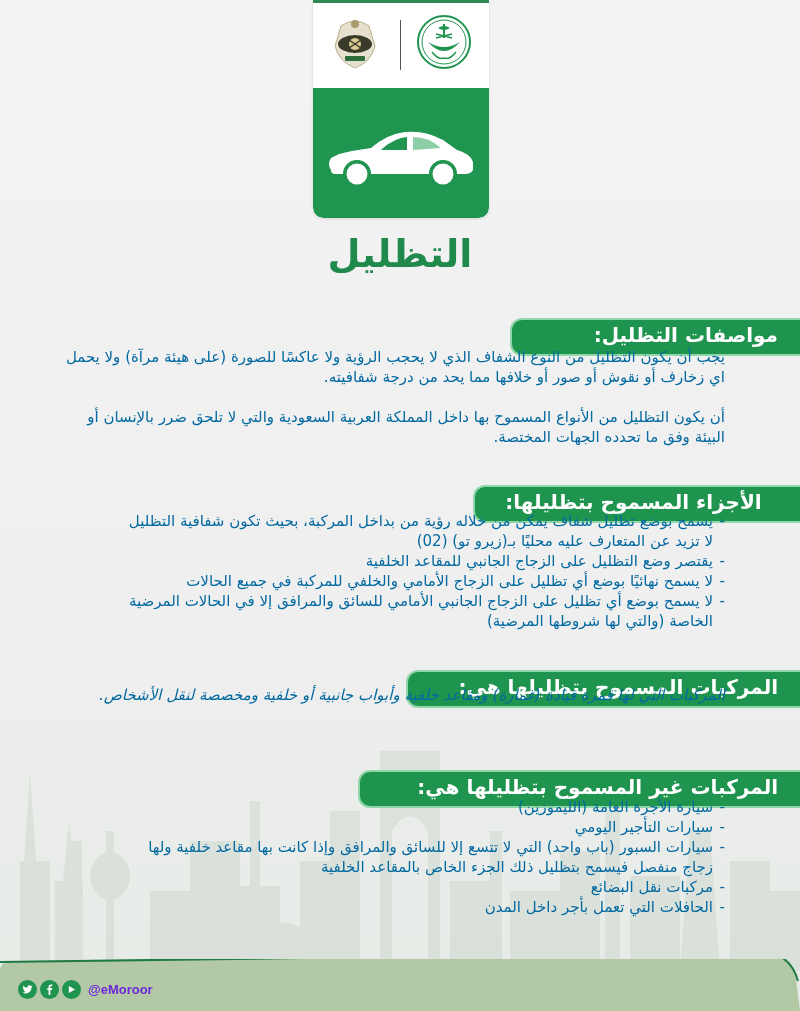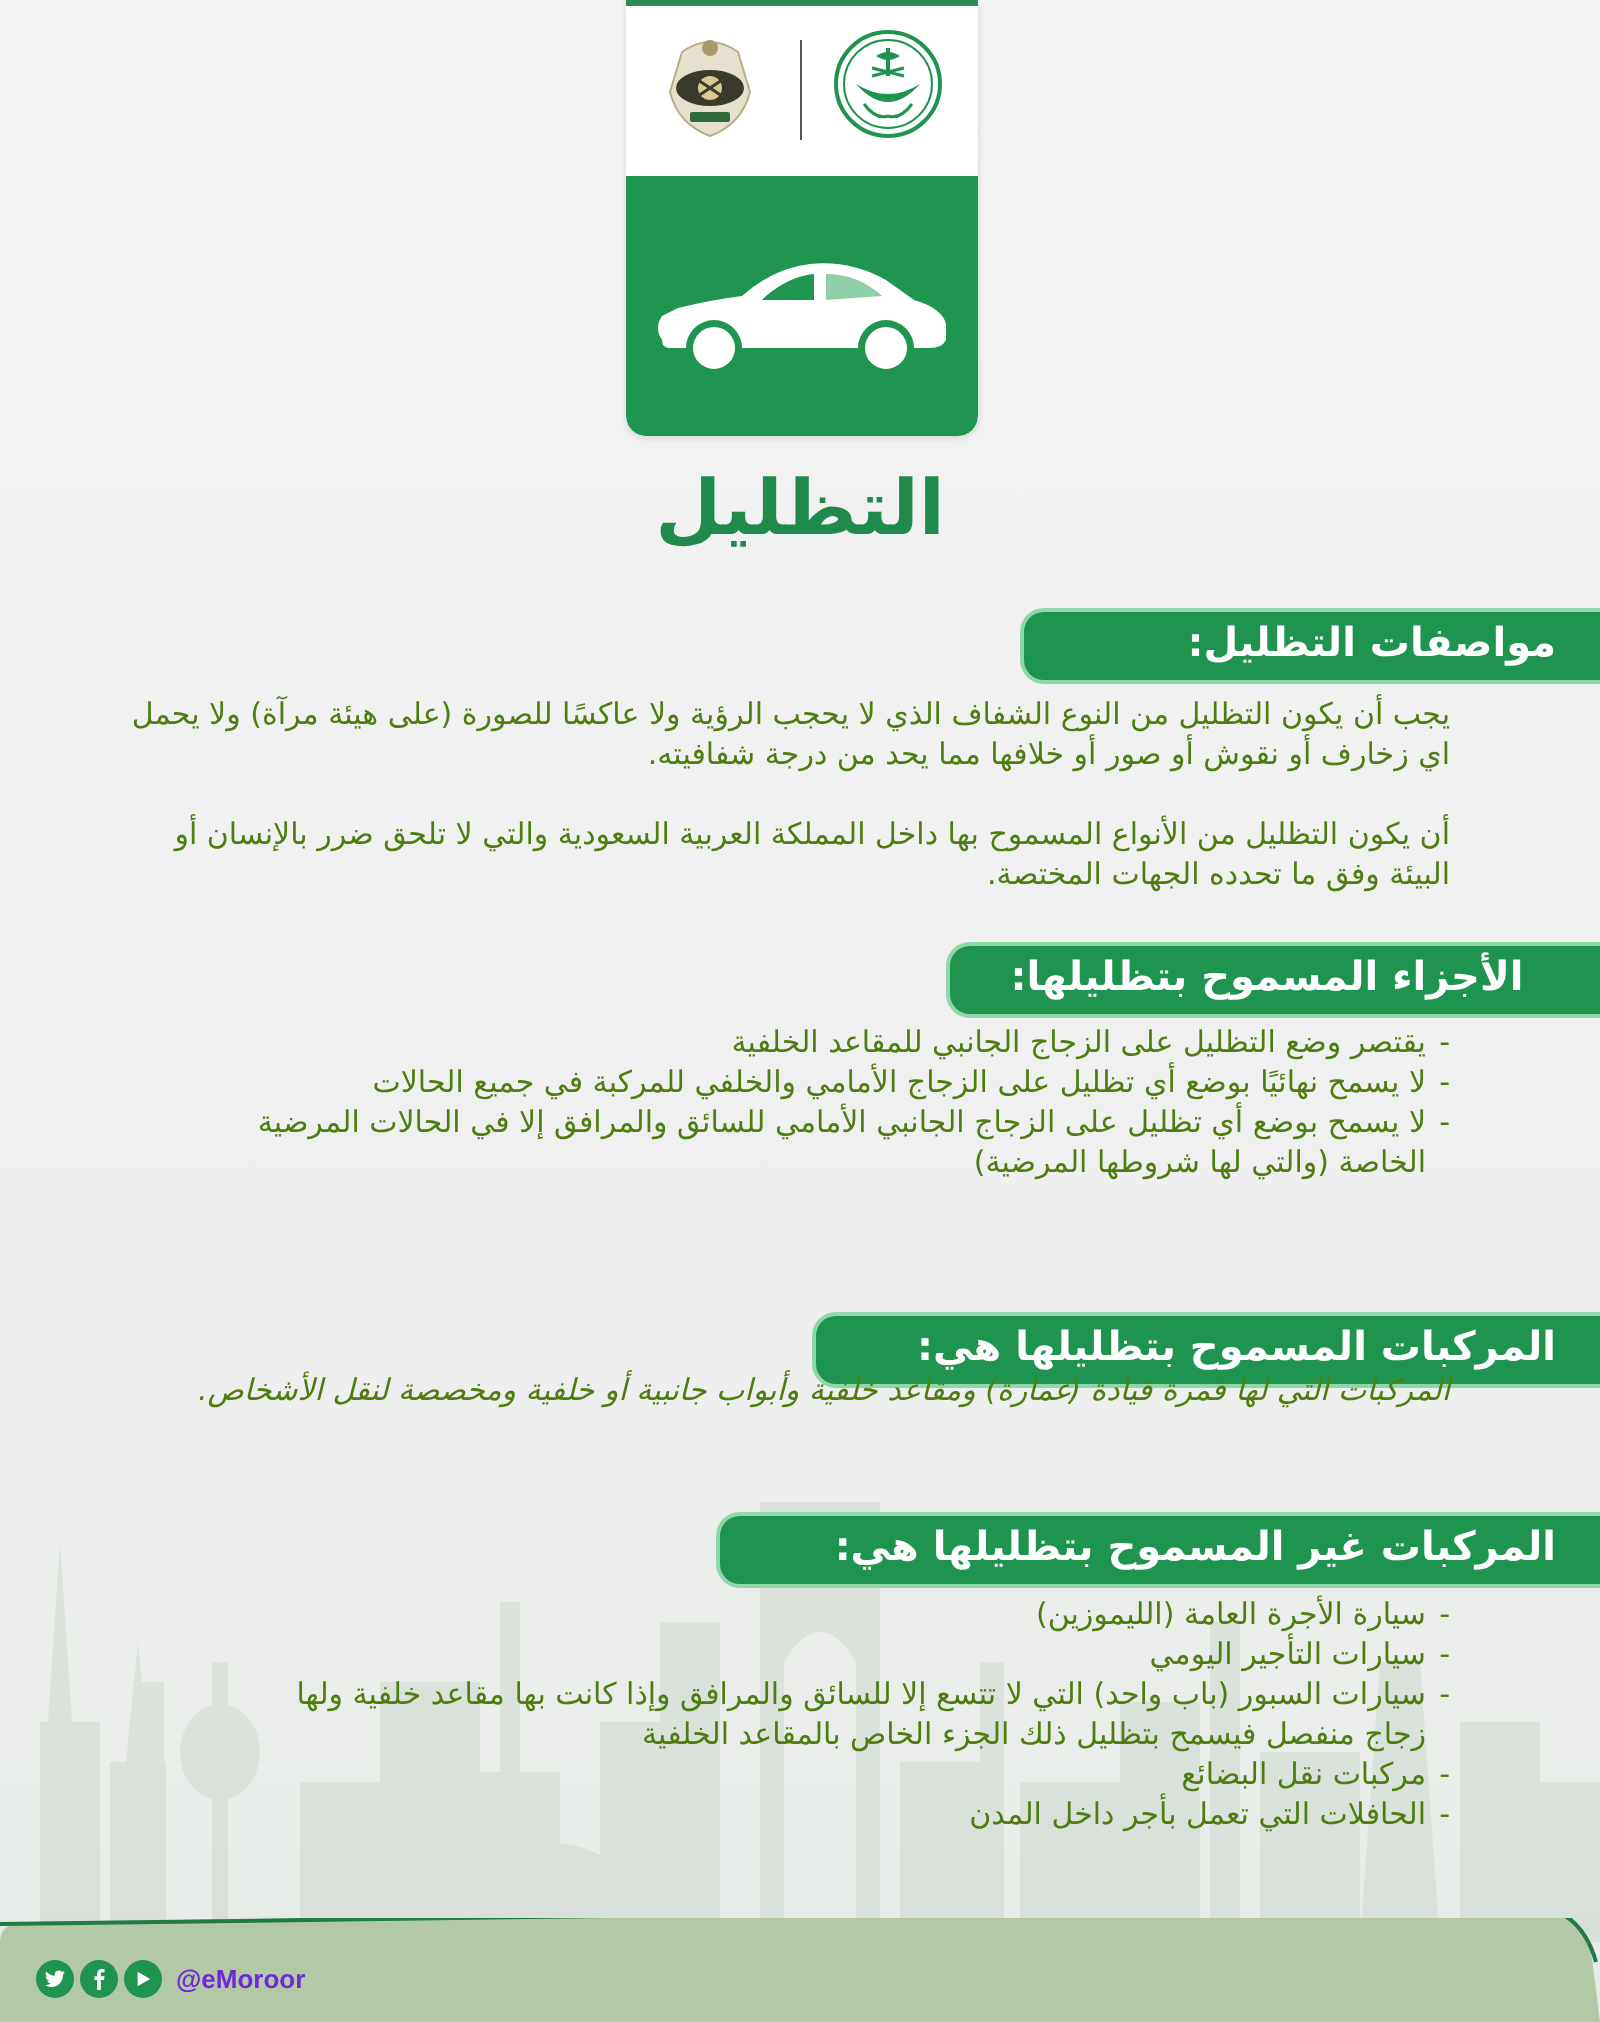--- a/index.html
+++ b/index.html
@@ -41,26 +41,27 @@
   }
 
   
   .sec-bar {
     position: absolute; right: 0; height: 34px;
     background: #1f944f; border-radius: 10px 0 0 10px;
     color: #fff; font-weight: bold; font-size: 20px;
     direction: rtl; text-align: right;
     padding: 3px 22px 0 14px; z-index: 2;
     box-shadow: 0 0 0 2px #8fd6a8;
+    margin-top: 14px;
   }
 
   
   .body-text {
     position: absolute; right: 75px; direction: rtl; text-align: right;
-    font-size: 15px; line-height: 20px; color: #4d7c0f; z-index: 2;
+    font-size: 15px; line-height: 20px; color: #0369a1; z-index: 2;
   }
   .body-text p { margin: 0; }
   .body-text ul { list-style: none; }
   .body-text li { position: relative; padding-right: 12px; }
   .body-text li::before { content: "-"; position: absolute; right: 0; top: 0; }
   .body-text li .cont { display: block; }
 
   
   .footer {
     position: absolute; left: 0; bottom: 0; width: 800px; height: 52px; z-index: 3;
@@ -154,20 +155,24 @@
     <p style="margin-top:20px;">
       <span class="cont">أن يكون التظليل من الأنواع المسموح بها داخل المملكة العربية السعودية والتي لا تلحق ضرر</span>
       <span class="cont">بالإنسان أو البيئة وفق ما تحدده الجهات المختصة.</span>
     </p>
   </div>
 
   <div class="sec-bar" style="top:473px; width:325px;text-align:center;">الأجزاء المسموح بتظليلها:</div>
   <div class="body-text" style="top:511px; width:665px;">
     <ul>
       <li>
+        <span class="cont">يسمح بوضع تظليل شفاف يمكن من خلاله رؤية من بداخل المركبة، بحيث تكون شفافية التظليل</span>
+        <span class="cont">لا تزيد عن المتعارف عليه محليًا بـ(زيرو تو) (02)</span>
+      </li>
+      <li>
           <span class="cont">يقتصر وضع التظليل على الزجاج الجانبي للمقاعد الخلفية</span>
         </li>
       <li>
           <span class="cont">لا يسمح نهائيًا بوضع أي تظليل على الزجاج الأمامي والخلفي للمركبة في جميع الحالات</span>
         </li>
       <li>
         <span class="cont">لا يسمح بوضع أي تظليل على الزجاج الجانبي الأمامي للسائق والمرافق إلا في الحالات المرضية</span>
         <span class="cont">الخاصة  (والتي لها شروطها المرضية)</span>
       </li>
     </ul>

